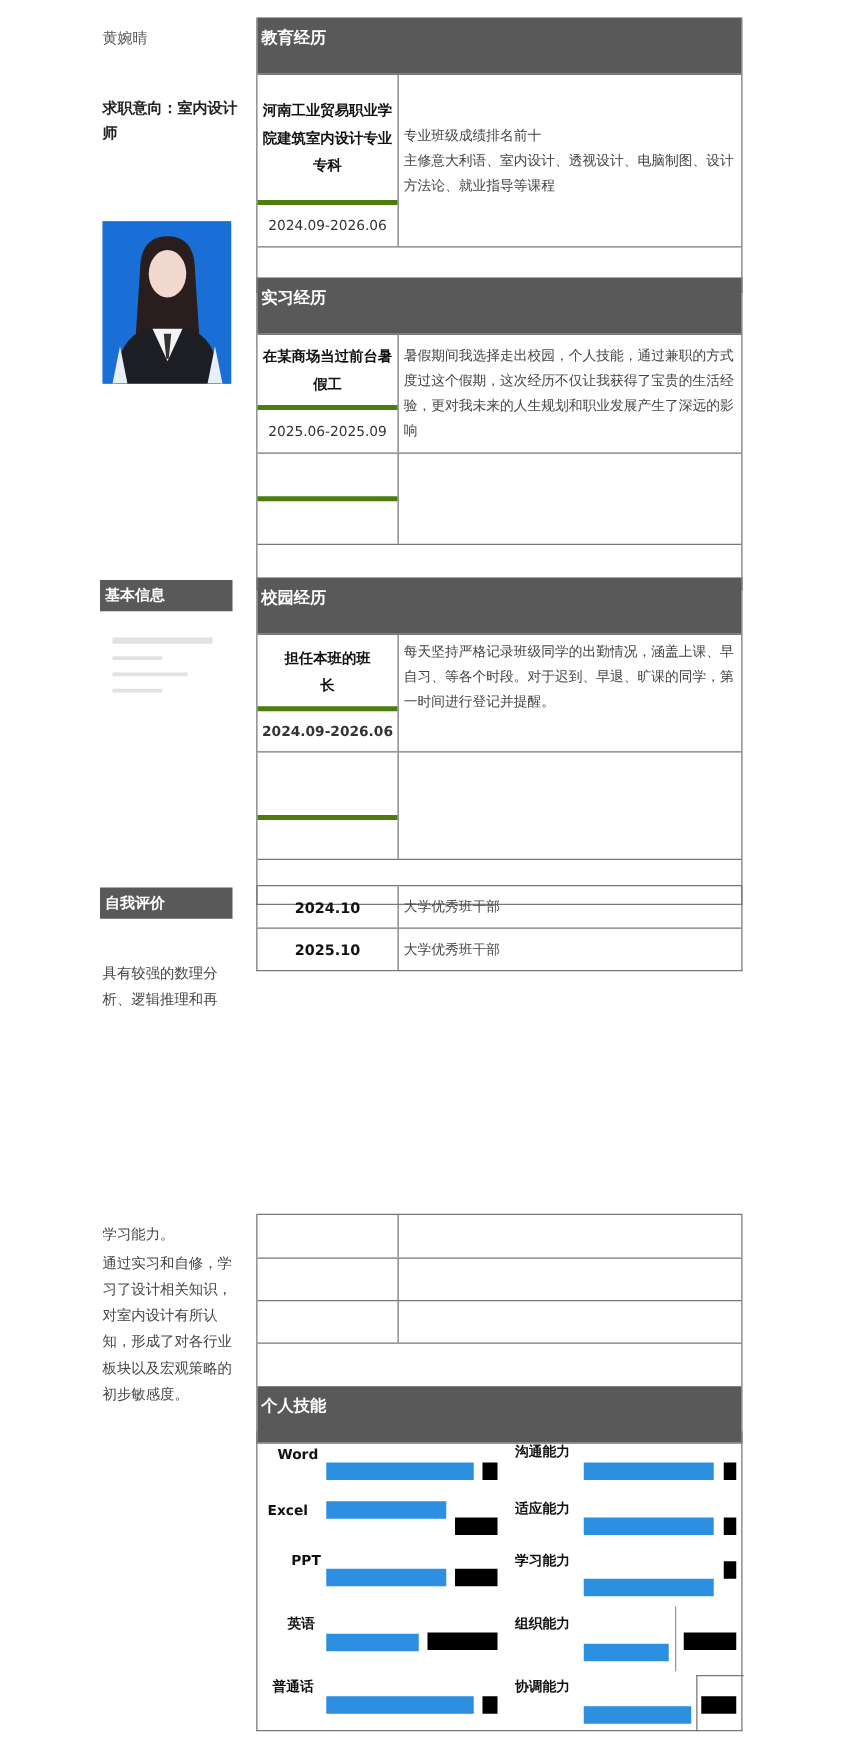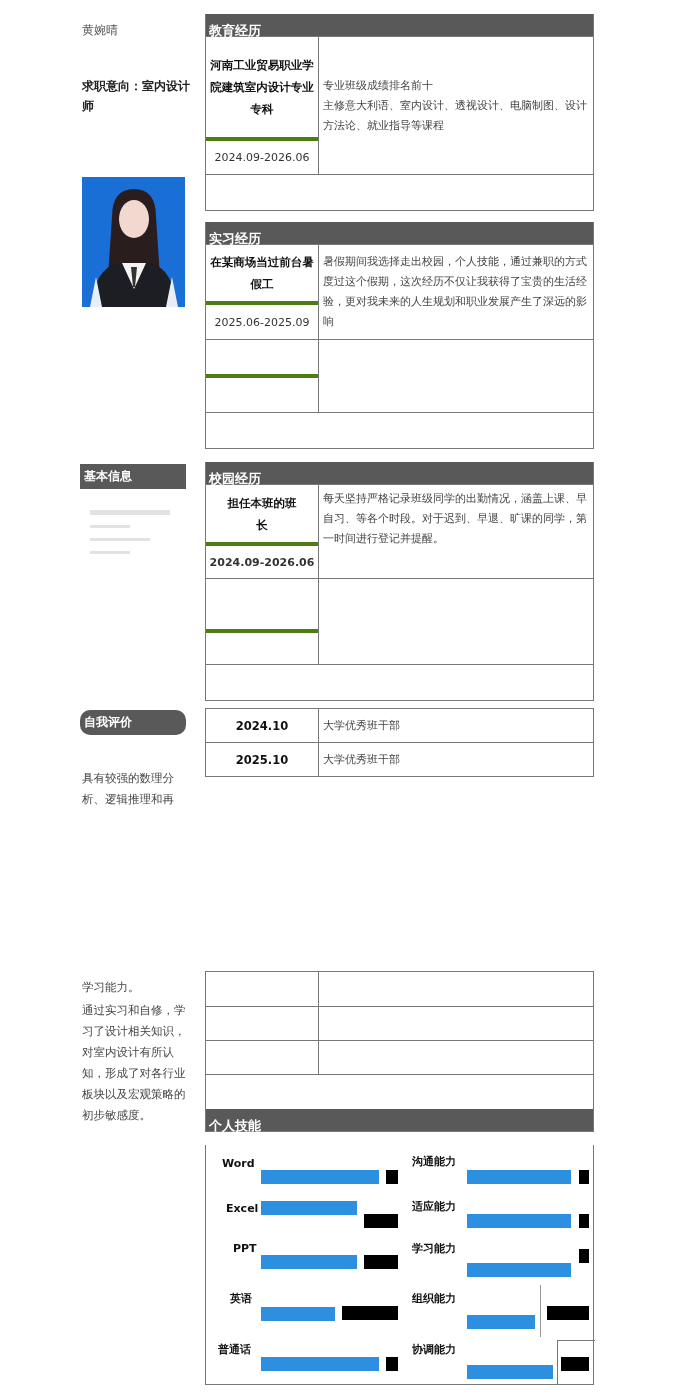--- a/index.html
+++ b/index.html
@@ -11,21 +11,21 @@
   .name { left: 82px; top: 22px; font-size: 12px; color: #555; }
   .intent { left: 82px; top: 76px; width: 110px; font-size: 12px; font-weight: bold; color: #222; line-height: 20px; }
   .photo { left: 82px; top: 177px; width: 103px; height: 130px; background: #1a6fd6; overflow: hidden; }
   .left-header { left: 80px; width: 106px; height: 25px; background: #595959; color: #fff; font-weight: bold; font-size: 12px; line-height: 25px; padding-left: 4px; }
   .blurred-info { left: 90px; top: 500px; width: 90px; }
   .blurred-info .ln { height: 5px; background: #d5d5d5; margin: 10px 0; opacity: .7; }
   .self-text { left: 82px; width: 110px; font-size: 11.5px; color: #444; line-height: 21px; }
 
   
   .section { left: 205px; width: 389px; border: 1px solid #777; border-top: none; }
-  .sec-header { height: 22px; background: #595959; color: #fff; font-weight: bold; font-size: 13px; line-height: 33px; padding-left: 3px; }
+  .sec-header { height: 45px; background: #595959; color: #fff; font-weight: bold; font-size: 13px; line-height: 33px; padding-left: 3px; }
   .row { display: flex; border-top: 1px solid #777; }
   .cell-l { width: 113px; border-right: 1px solid #777; display: flex; flex-direction: column; }
   .cell-l > div { display: flex; align-items: center; justify-content: center; text-align: center; }
   .cell-l > div + div { border-top: 4px solid #4d7c0f; }
   .cell-r { flex: 1; padding: 4px 4px; font-size: 11px; color: #444; line-height: 20px; display: flex; align-items: center; }
   .bold { font-weight: bold; color: #111; font-size: 11.5px; line-height: 22px; }
   .date { font-size: 11px; color: #333; }
   .blank { height: 36px; border-top: 1px solid #777; }
 
   
@@ -53,21 +53,21 @@
 </div>
 
 <div class="abs left-header" style="top:464px;">基本信息</div>
 <div class="abs blurred-info">
   <div class="ln" style="width:80px"></div>
   <div class="ln" style="width:40px;height:3px"></div>
   <div class="ln" style="width:60px;height:3px"></div>
   <div class="ln" style="width:40px;height:3px"></div>
 </div>
 
-<div class="abs left-header" style="top:710px;border-radius:10px;">自我评价</div>
+<div class="abs left-header" style="top:710px;">自我评价</div>
 <div class="abs self-text" style="top:768px;">具有较强的数理分析、逻辑推理和再</div>
 <div class="abs self-text" style="top:977px;">学习能力。</div>
 <div class="abs self-text" style="top:1000px;">通过实习和自修，学习了设计相关知识，对室内设计有所认知，形成了对各行业板块以及宏观策略的初步敏感度。</div>
 
 <div class="abs section" style="top:14px;">
   <div class="sec-header">教育经历</div>
   <div class="row" style="height:138px;">
     <div class="cell-l">
       <div style="height:100px;flex-direction:column;" class="bold">
         <span style="padding:0 4px;">河南工业贸易职业学院建筑室内设计专业</span>
@@ -152,21 +152,21 @@
   <div class="blank" style="height:35px;"></div>
   <div class="sec-header">个人技能</div>
 </div>
 
 <div class="abs skills" style="top:1145px;height:240px;">
 
   <div class="skill-label" style="left:16px;top:12px;">Word</div>
   <div class="bar-blue" style="left:55px;top:25px;width:118px;"></div>
   <div class="bar-black" style="left:180px;top:25px;width:12px;"></div>
 
-  <div class="skill-label" style="left:20px;top:57px;">Excel</div>
+  <div class="skill-label" style="left:8px;top:57px;">Excel</div>
   <div class="bar-blue" style="left:55px;top:56px;width:96px;"></div>
   <div class="bar-black" style="left:158px;top:69px;width:34px;"></div>
 
   <div class="skill-label" style="left:27px;top:97px;">PPT</div>
   <div class="bar-blue" style="left:55px;top:110px;width:96px;"></div>
   <div class="bar-black" style="left:158px;top:110px;width:34px;"></div>
 
   <div class="skill-label" style="left:24px;top:146px;">英语</div>
   <div class="bar-blue" style="left:55px;top:162px;width:74px;"></div>
   <div class="bar-black" style="left:136px;top:161px;width:56px;"></div>

